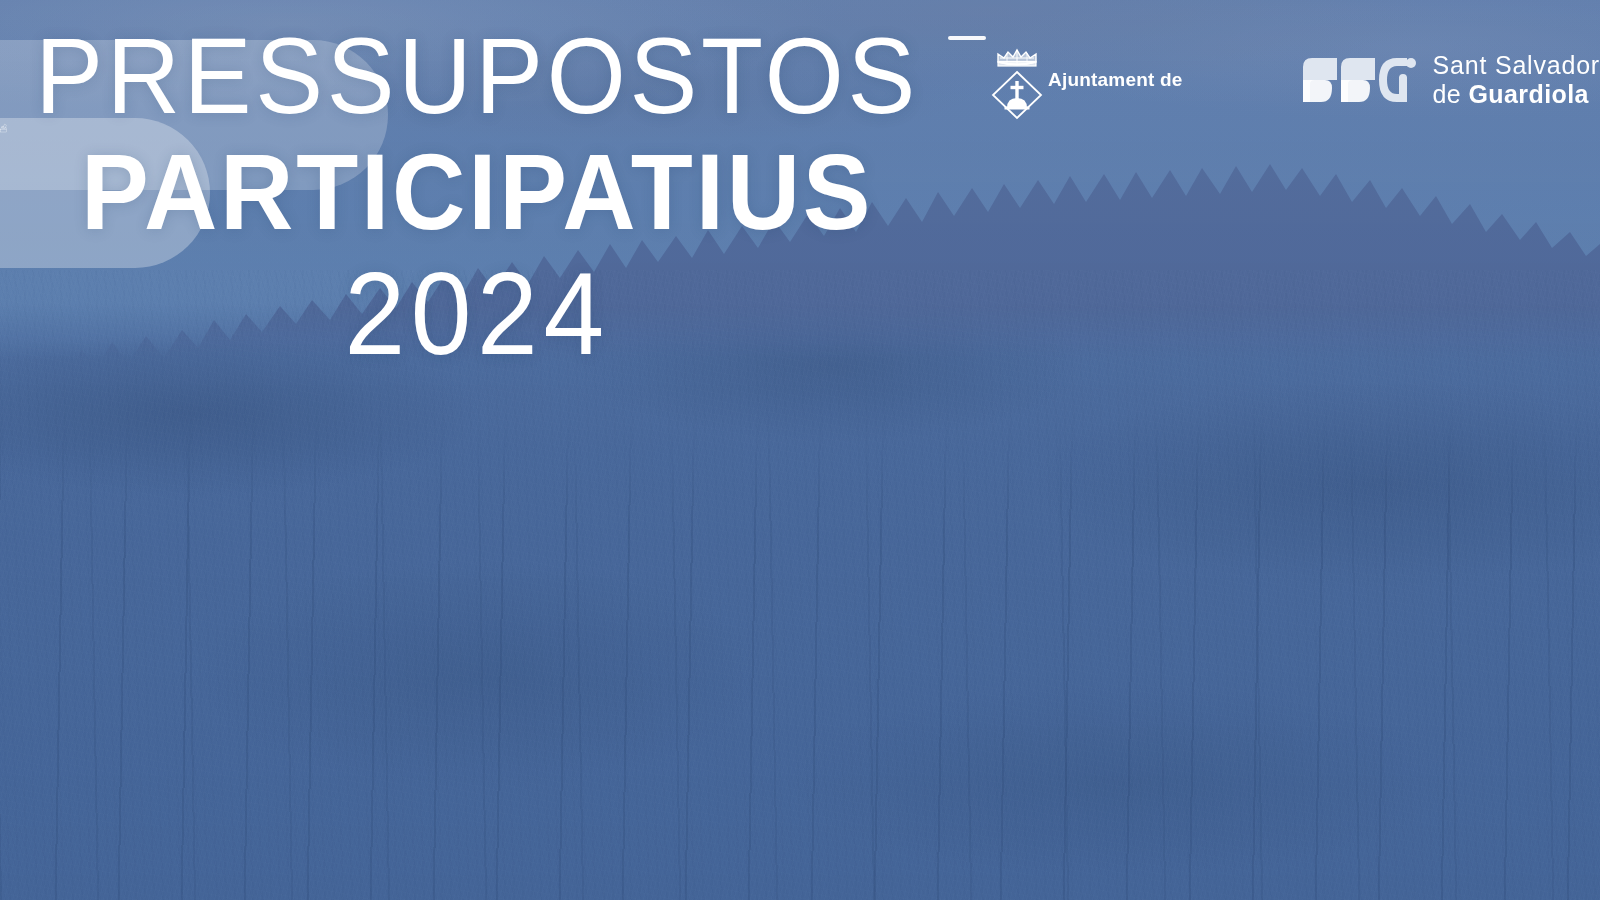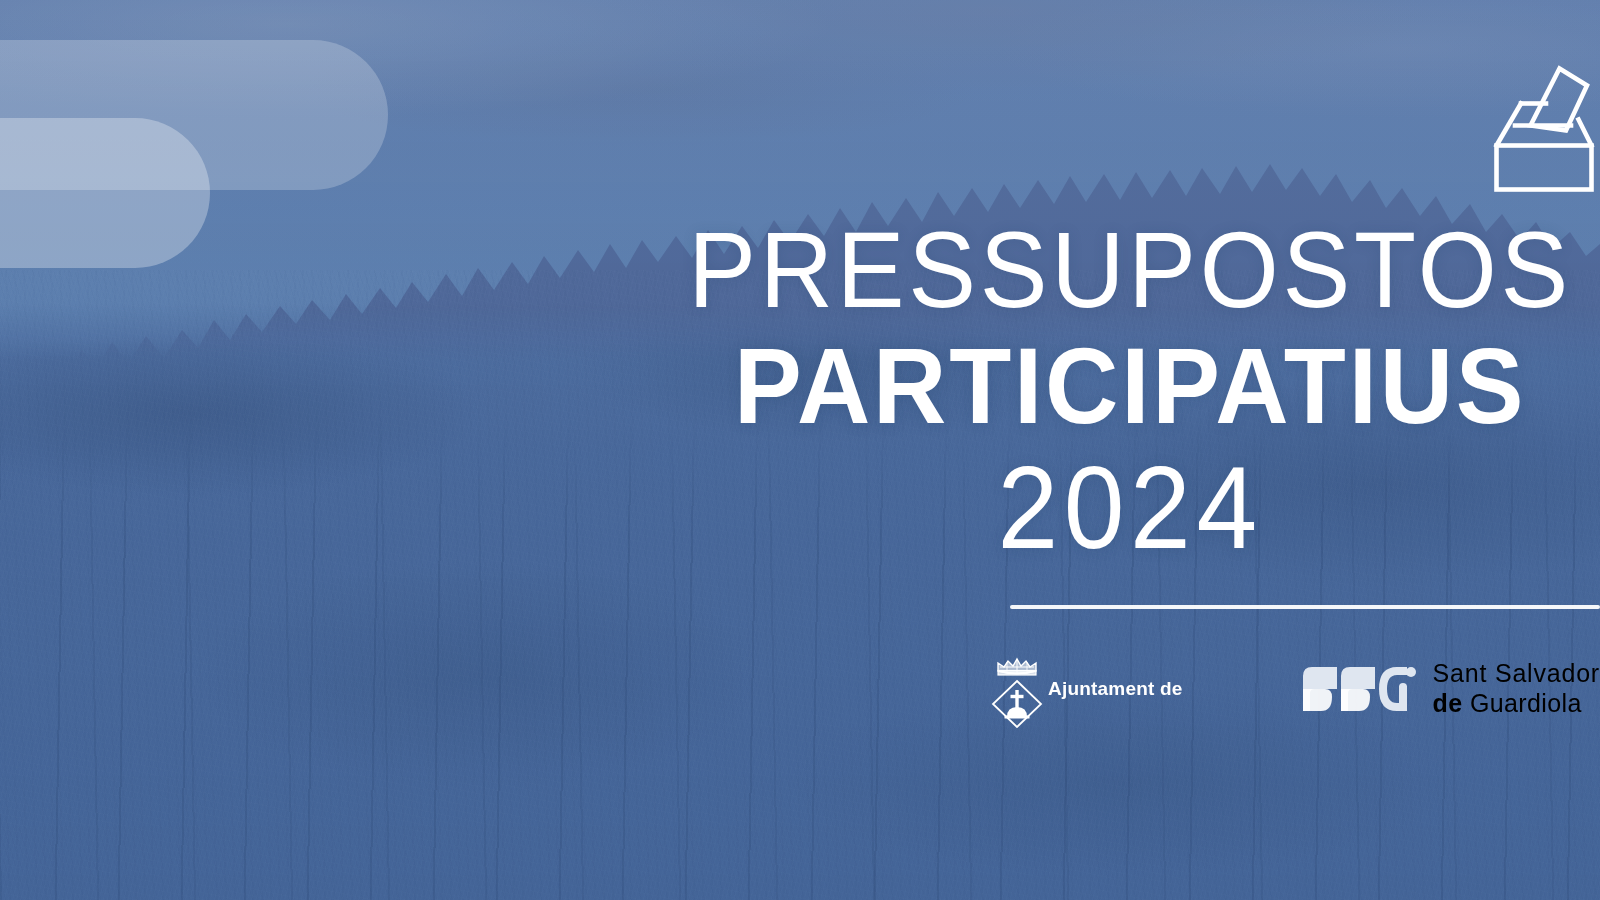--- a/index.html
+++ b/index.html
@@ -95,21 +95,21 @@
   .pill-bottom{
     left:-120px; top:118px; width:330px; height:150px;
     border-radius:0 75px 75px 0;
     opacity:.30;
   }
 
   
   .content{
     position:relative; z-index:2;
     width:100%; height:100%;
-    display:flex; flex-direction:column; align-items:flex-end;
+    display:flex; flex-direction:row; align-items:flex-start;
   }
 
   .ballot-icon{ margin-top:62px; width:112px; height:132px; }
   .ballot-icon svg{ display:block; width:100%; height:100%; }
 
   .titles{ margin-top:22px; text-align:center; color:#fff; user-select:none; }
 
   .t-line1{
     font-size:108px; line-height:1.0; font-weight:300;
     letter-spacing:4px;
@@ -142,25 +142,25 @@
   
   .ajuntament{ display:flex; align-items:center; }
   .aj-emblem{ width:62px; height:80px; }
   .aj-emblem svg{ display:block; width:100%; height:100%; }
   .aj-text{ color:#fff; font-weight:700; font-size:19px; line-height:1.32; letter-spacing:.2px; white-space:nowrap; }
 
   
   .ssg{ display:flex; align-items:center; gap:14px; }
   .ssg-mark{ width:118px; height:46px; }
   .ssg-mark svg{ display:block; width:100%; height:100%; }
-  .ssg-text{ color:#000000; line-height:1.18; white-space:nowrap; }
+  .ssg-text{ color:#ffffff; line-height:1.18; white-space:nowrap; }
   .ssg-l1{ font-size:25px; font-weight:300; letter-spacing:.8px; }
   .ssg-l2{ font-size:25px; letter-spacing:.4px; }
-  .ssg-l2 .light{ font-weight:700; }
-  .ssg-l2 .bold{ font-weight:400; }
+  .ssg-l2 .light{ font-weight:400; }
+  .ssg-l2 .bold{ font-weight:700; }
 </style>
 </head>
 <body>
 
 <div class="poster">
 
   <div class="bg">
     <div class="bg-sky"></div>
 
     <div class="bg-ridge">

